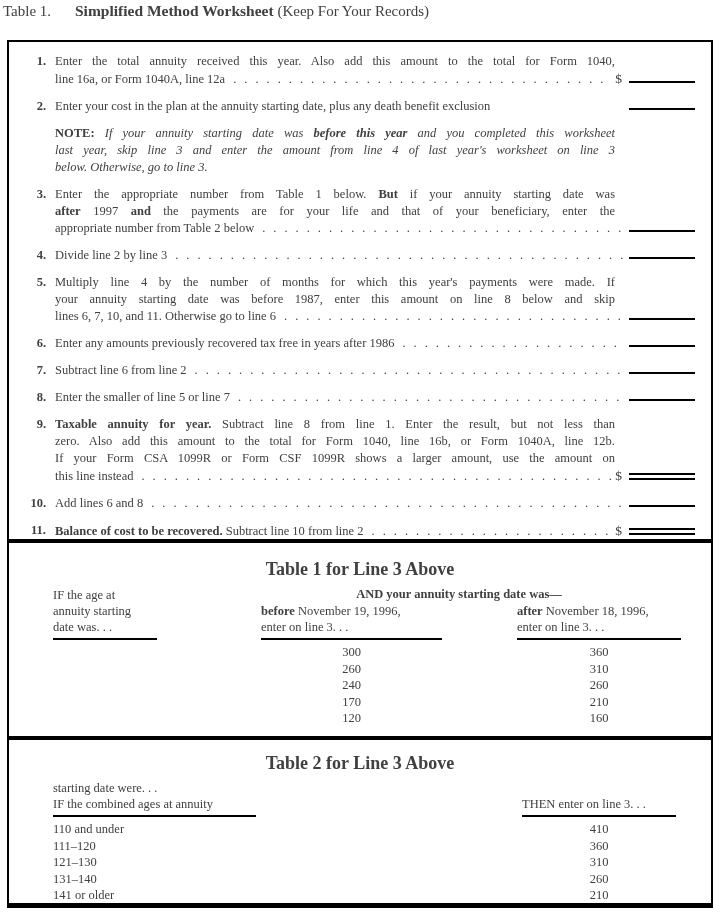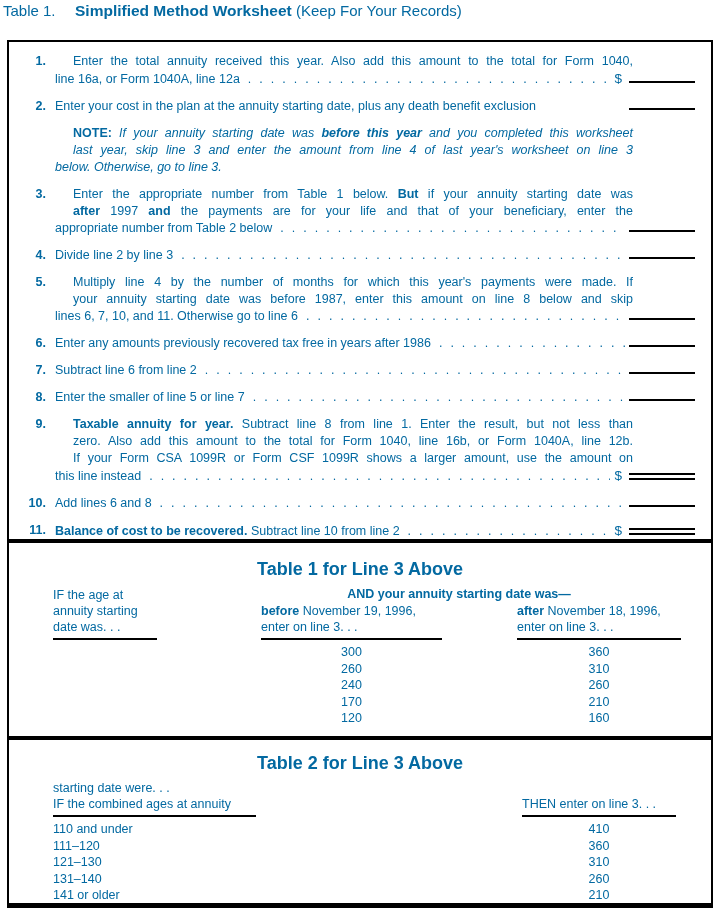--- a/index.html
+++ b/index.html
@@ -1,17 +1,17 @@
 <!DOCTYPE html>
 <html><head>
 <meta charset="utf-8">
 <style>
   html,body { margin:0; padding:0; background:#fff; }
-  .page { position:relative; width:721px; height:919px; background:#fff; color:#0369a1;
-          font-family:Liberation Sans, sans-serif; overflow:hidden; }
+  .page { position:relative; width:721px; height:919px; background:#fff; color:#404040;
+          font-family:Liberation Serif, serif; overflow:hidden; }
 
   
   .doc-header { position:absolute; top:2px; left:3px; }
   .dh-line1 { font-size:15px; line-height:18px; }
   .dh-label { display:inline-block; width:72px; }
   .dh-title { font-weight:bold; font-size:15.5px; }
   .dh-line2 { font-size:13px; margin-left:75px; margin-top:2px; }
   .it { font-style:italic; }
 
   
@@ -19,21 +19,21 @@
          box-sizing:border-box; border:2px solid #000; border-bottom-width:5px;
          display:flex; flex-direction:column; }
   .divider { height:4px; background:#000; flex-shrink:0; }
 
   
   .ws { height:497px; box-sizing:border-box; padding:11px 16px 0 8px;
         font-size:12.5px; line-height:17px; }
   .ws-item { display:flex; margin-bottom:10px; }
   .ws-num { width:29px; flex-shrink:0; text-align:right; font-weight:bold; padding-right:9px; }
   .ws-body { flex:1; min-width:0; }
-  .jline { width:560px; text-align:justify; text-align-last:justify;margin-left:18px; }
+  .jline { width:560px; text-align:justify; text-align-last:justify; }
   .lastline { display:flex; align-items:baseline; }
   .dots { flex:1; min-width:0; overflow:hidden; white-space:nowrap;
           letter-spacing:8px; padding-left:8px; }
   .entry { display:inline-flex; align-items:baseline; margin-left:4px; flex-shrink:0; }
   .dollar { font-size:13.5px; margin-right:7px; }
   .rule { width:66px; height:2px; background:#000; margin-bottom:-3px; }
   .rule.double { height:7px; background:transparent; box-sizing:border-box;
                  border-top:2px solid #000; border-bottom:2px solid #000; margin-bottom:-8px; }
 
   

